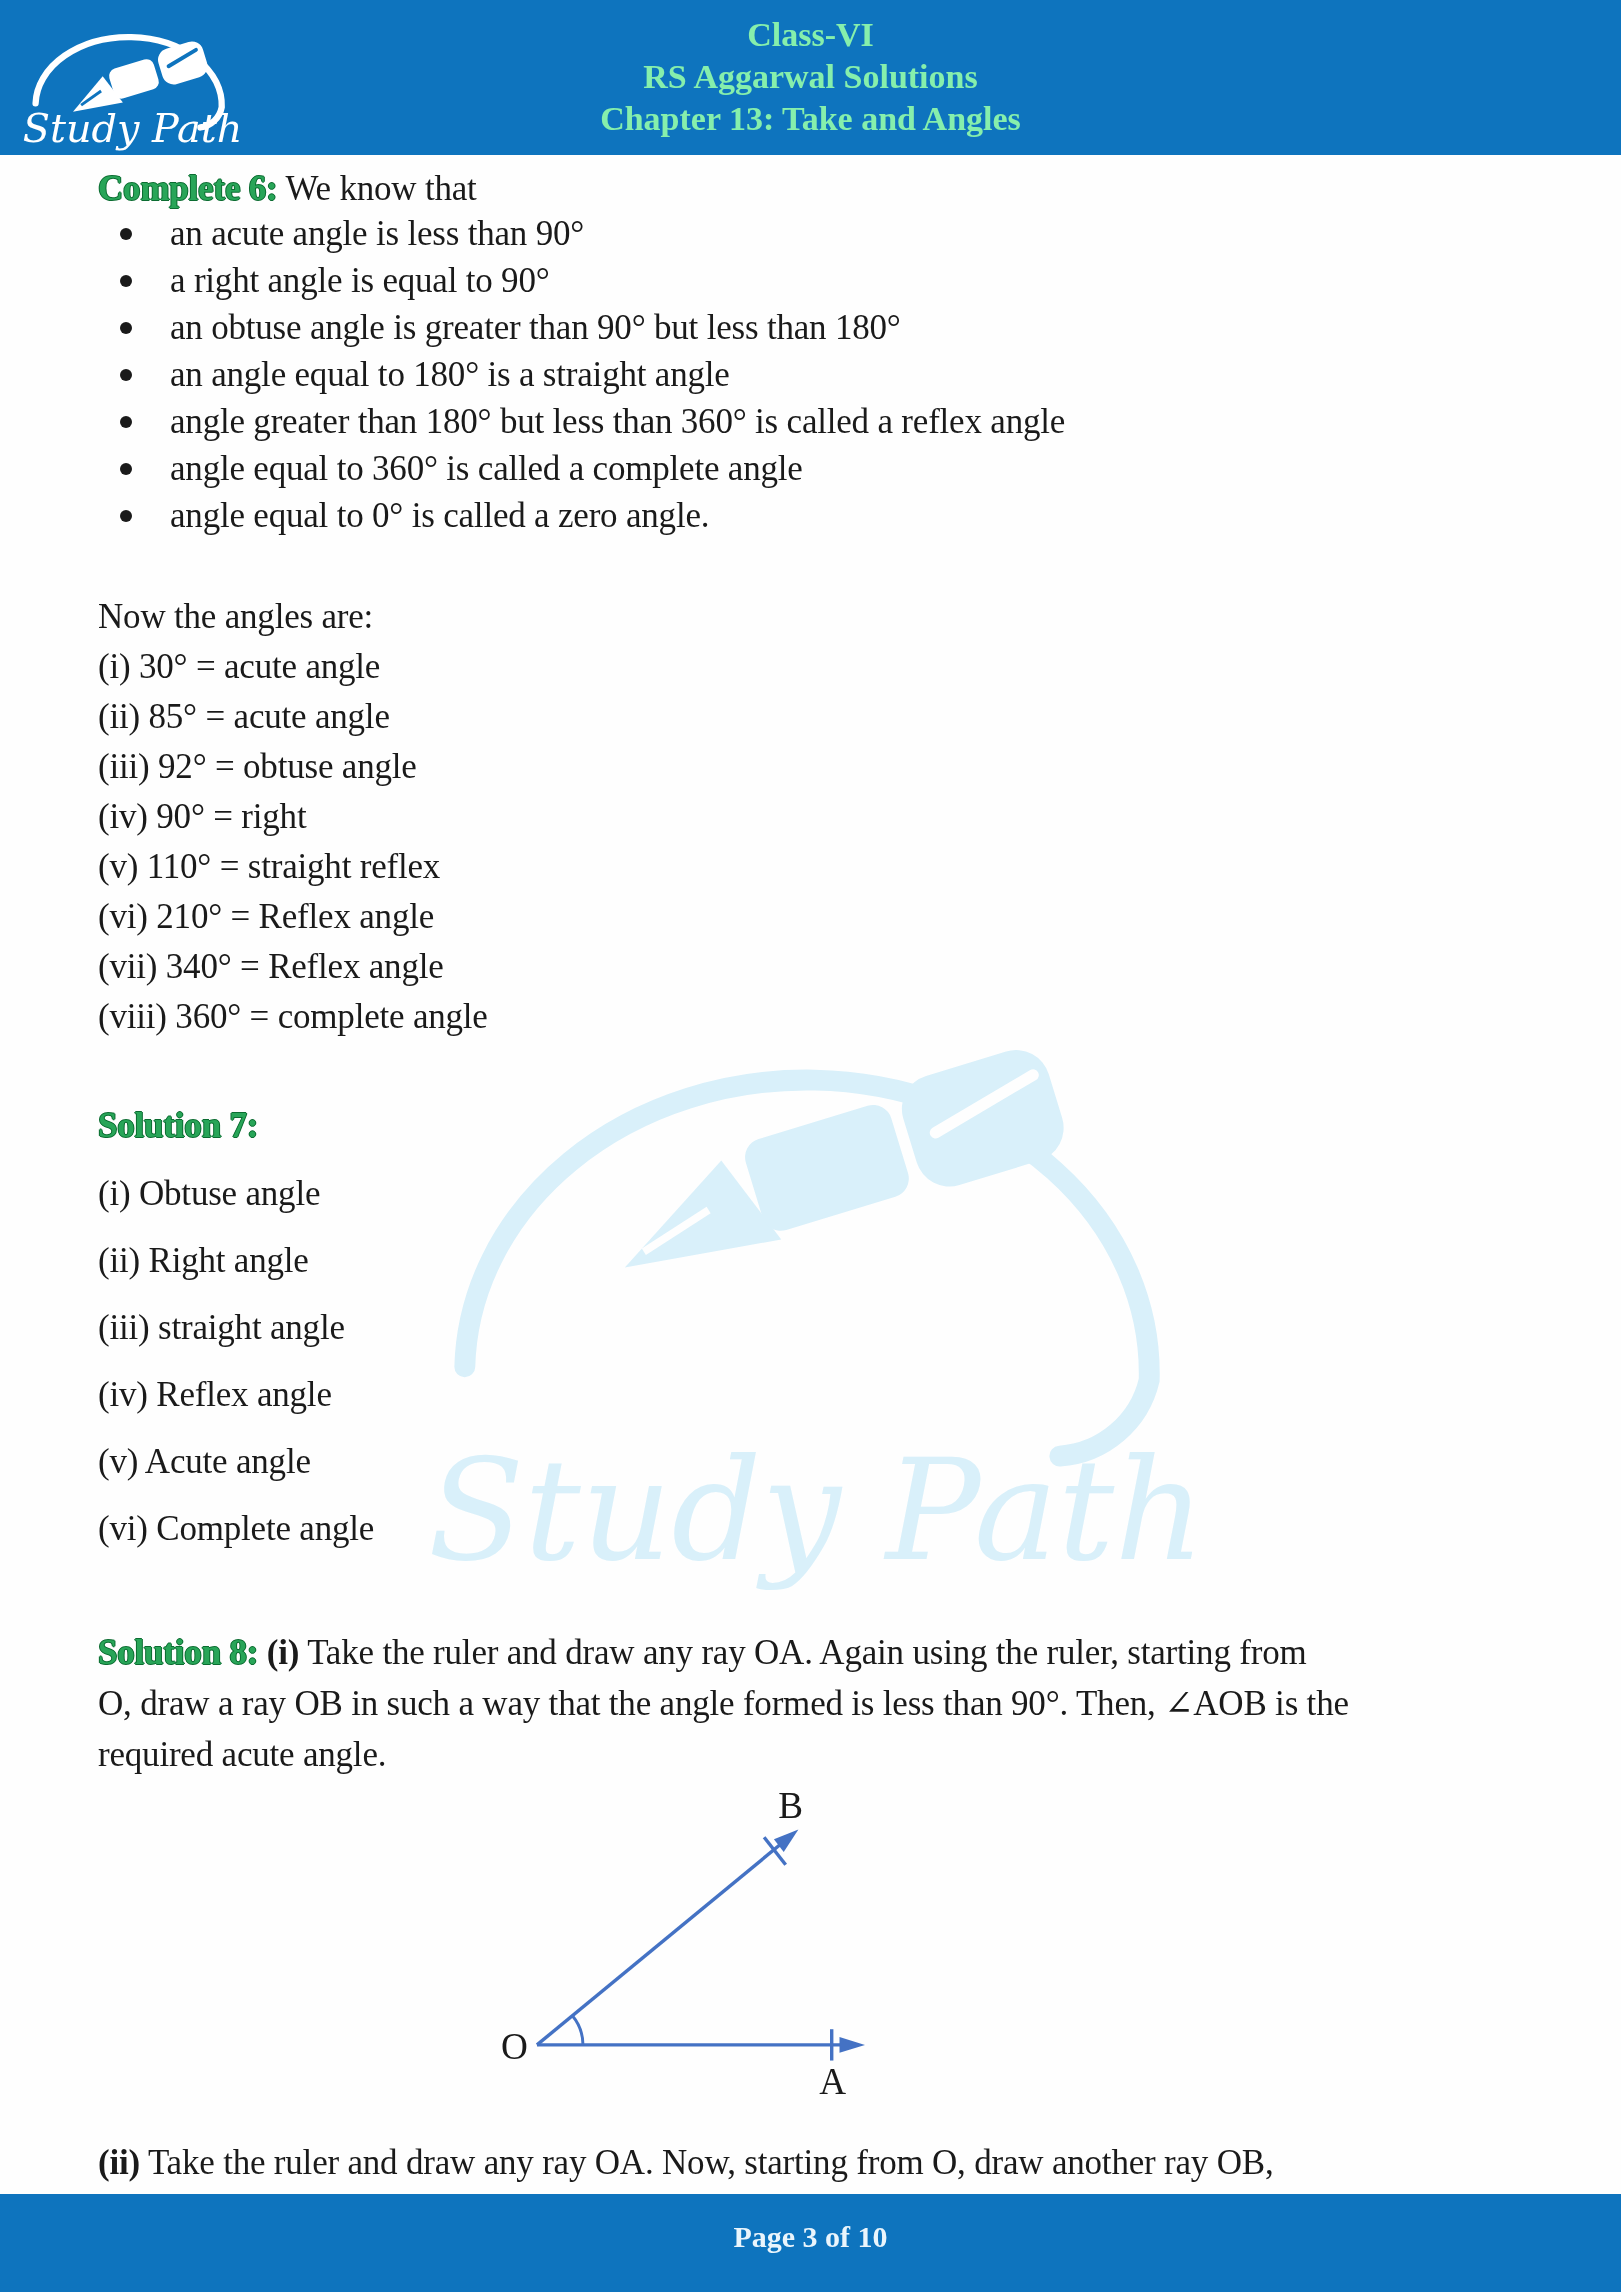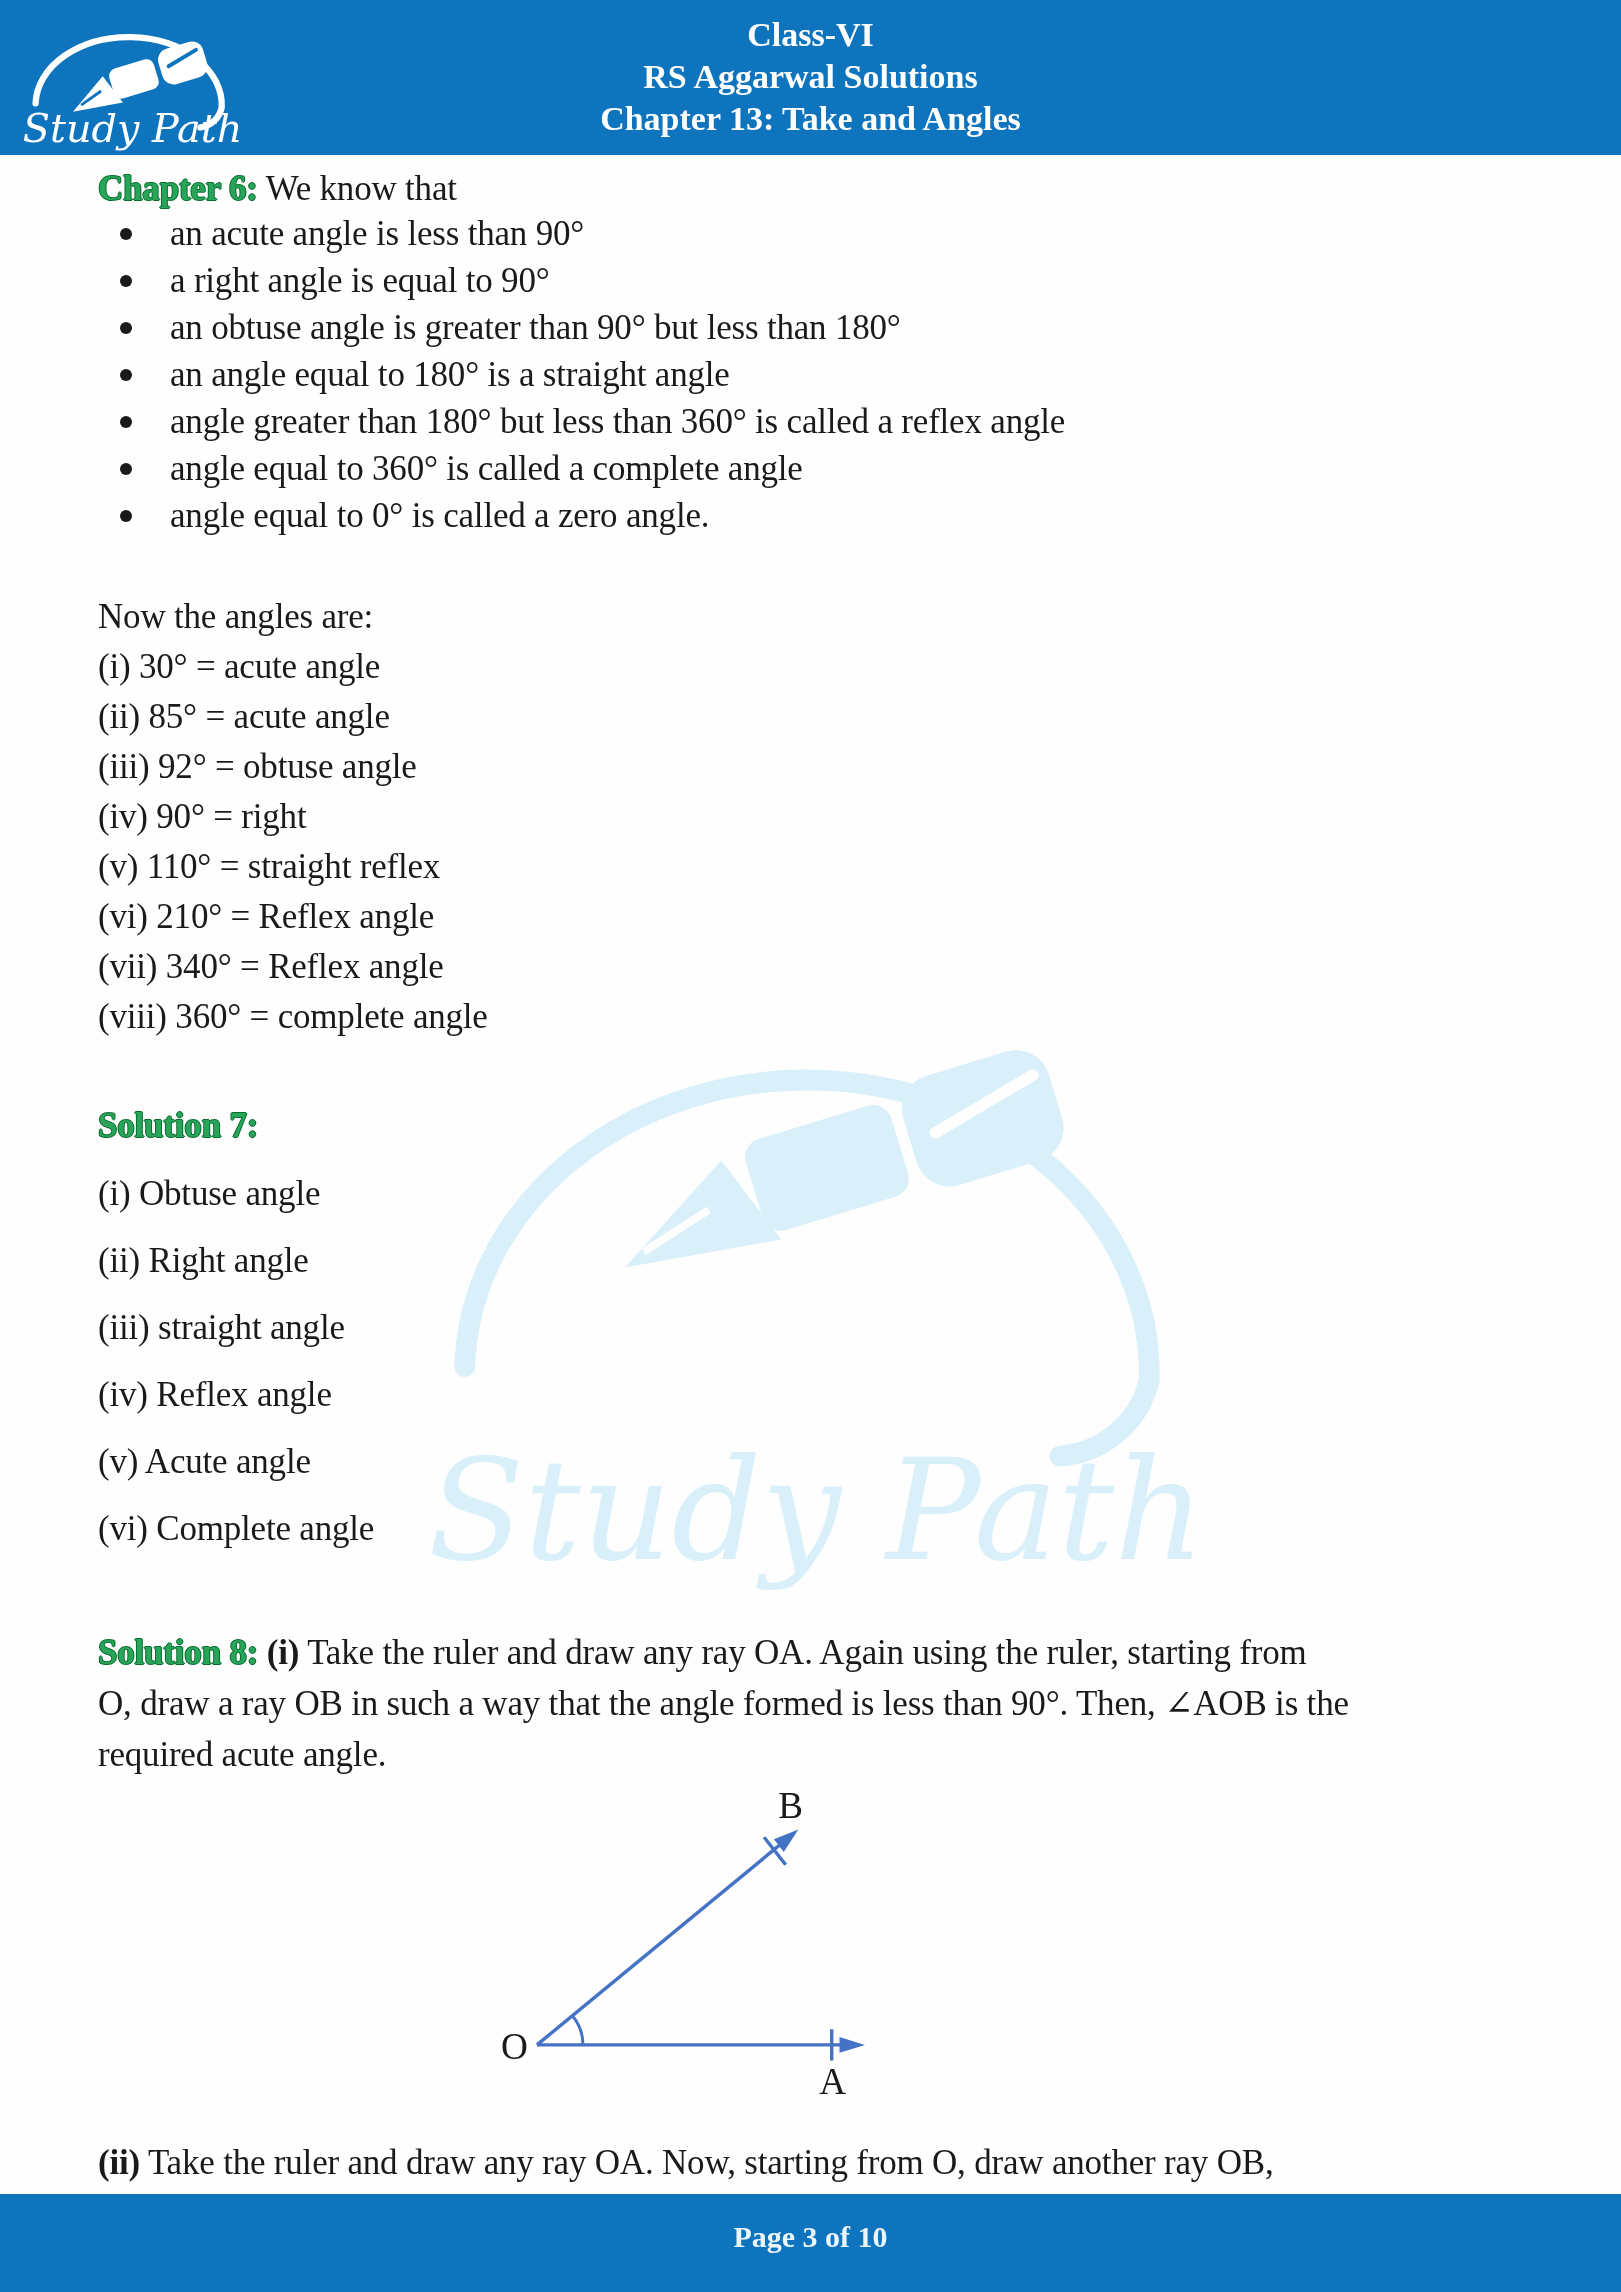--- a/index.html
+++ b/index.html
@@ -11,21 +11,21 @@
     font-family:"Liberation Serif","DejaVu Serif",serif;
     color:#1A1A1A;
   }
   
   .header{
     position:absolute;left:0;top:0;width:1621px;height:155px;
     background:#0E74BE;
   }
   .header-titles{
     position:absolute;left:0;top:13.7px;width:1621px;
-    text-align:center;color:#ffffff;
+    text-align:center;color:#86efac;
     font-size:34px;line-height:42px;font-weight:bold;
   }
   .logo-svg{position:absolute;left:21.6px;top:7.8px;}
   
   .footer{
     position:absolute;left:0;top:2194px;width:1621px;height:99px;
     background:#0E74BE;
     padding-left:48px;
   }
   .footer-text{
@@ -90,21 +90,21 @@
         <text x="114" y="138" text-anchor="middle" font-family="DejaVu Serif, serif" font-style="italic" font-size="41" fill="#FFFFFF">Study Path</text>
       </svg>
       <div class="header-titles">
         <div>Class-VI</div>
         <div>RS Aggarwal Solutions</div>
         <div>Chapter 13: Take and Angles</div>
       </div>
     </div>
 
     <div class="s6-heading body-text line">
-      <span class="green-label">Chapter 6:</span><span> We know that</span>
+      <span class="green-label">Complete 6:</span><span> We know that</span>
     </div>
 
     <div class="bullet-list body-text">
       <div class="bullet-item line">an acute angle is less than 90°</div>
       <div class="bullet-item line">a right angle is equal to 90°</div>
       <div class="bullet-item line">an obtuse angle is greater than 90° but less than 180°</div>
       <div class="bullet-item line">an angle equal to 180° is a straight angle</div>
       <div class="bullet-item line">angle greater than 180° but less than 360° is called a reflex angle</div>
       <div class="bullet-item line">angle equal to 360° is called a complete angle</div>
       <div class="bullet-item line">angle equal to 0° is called a zero angle.</div>

